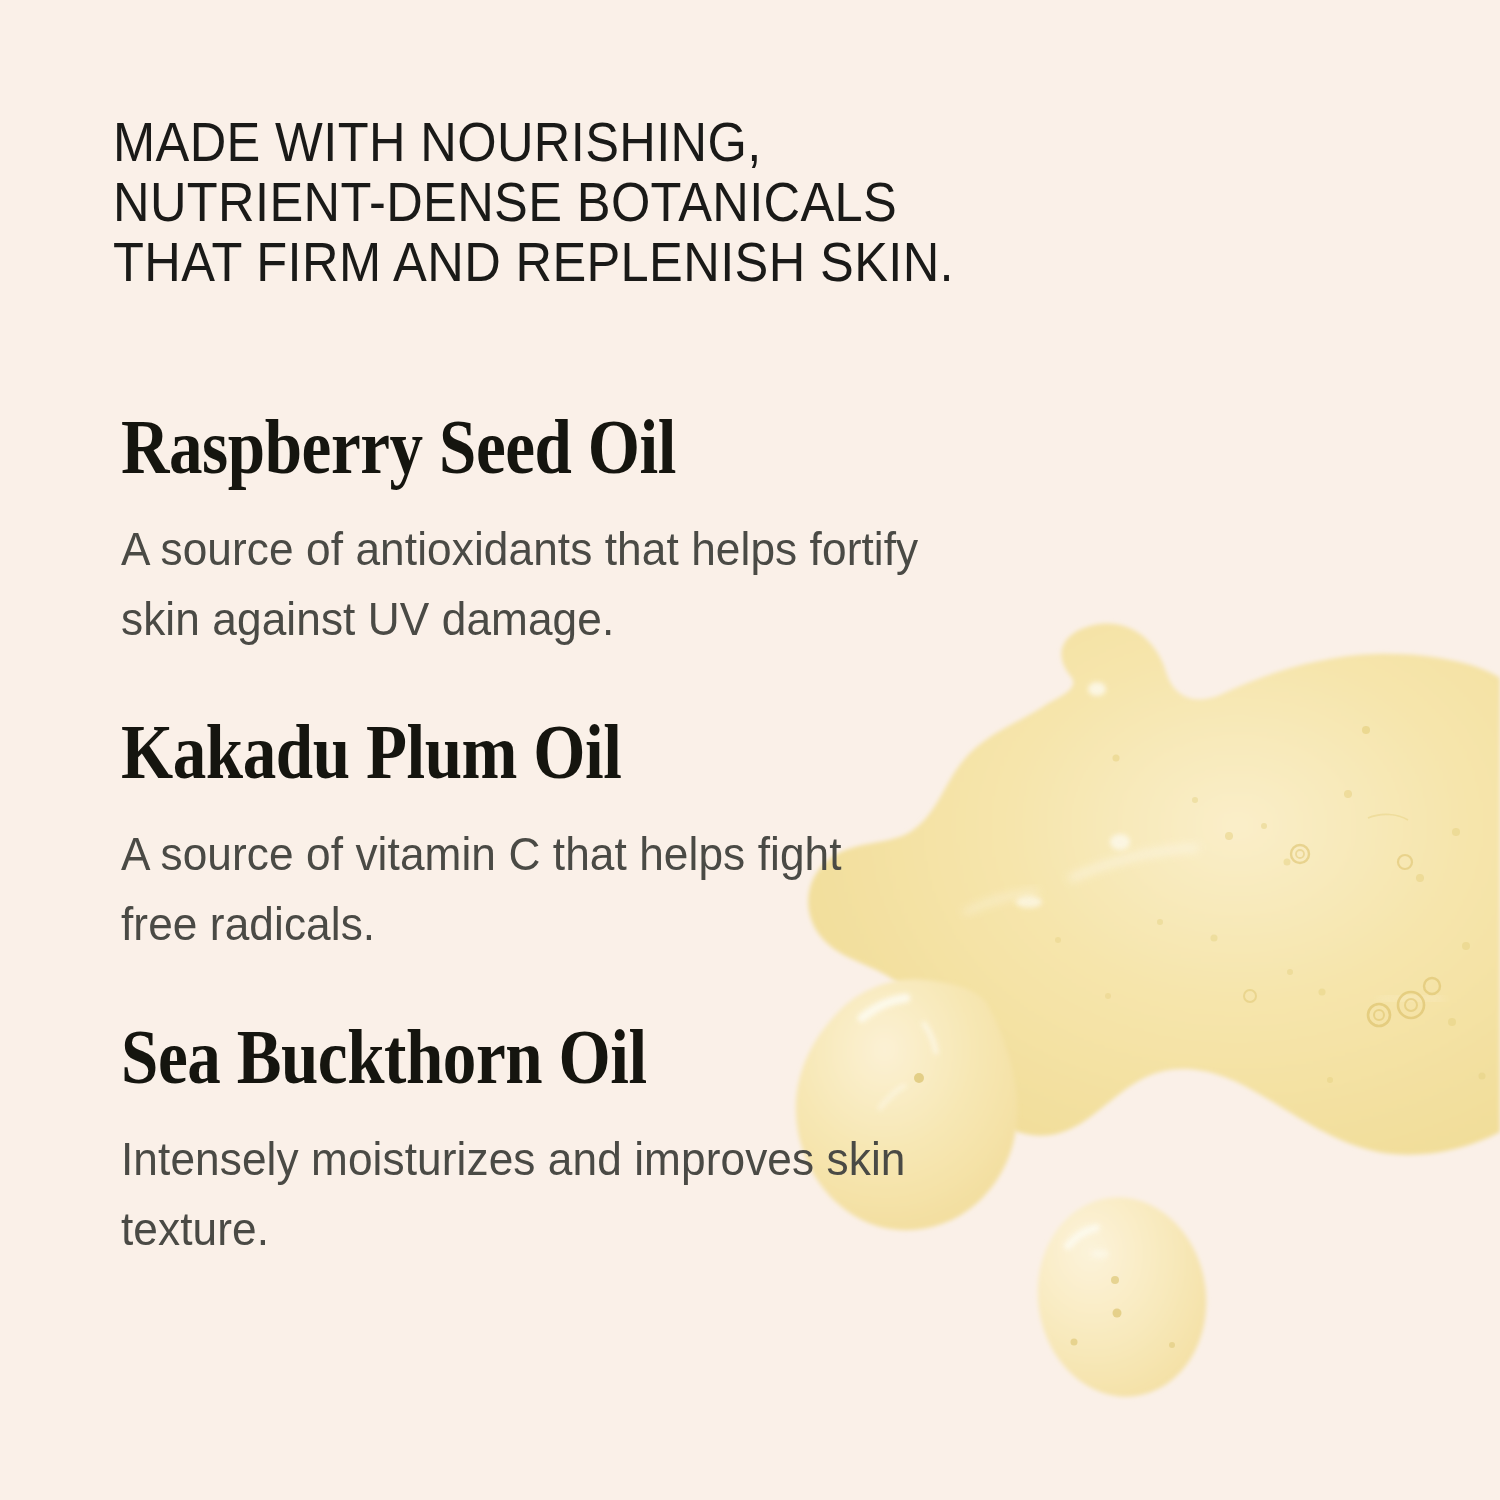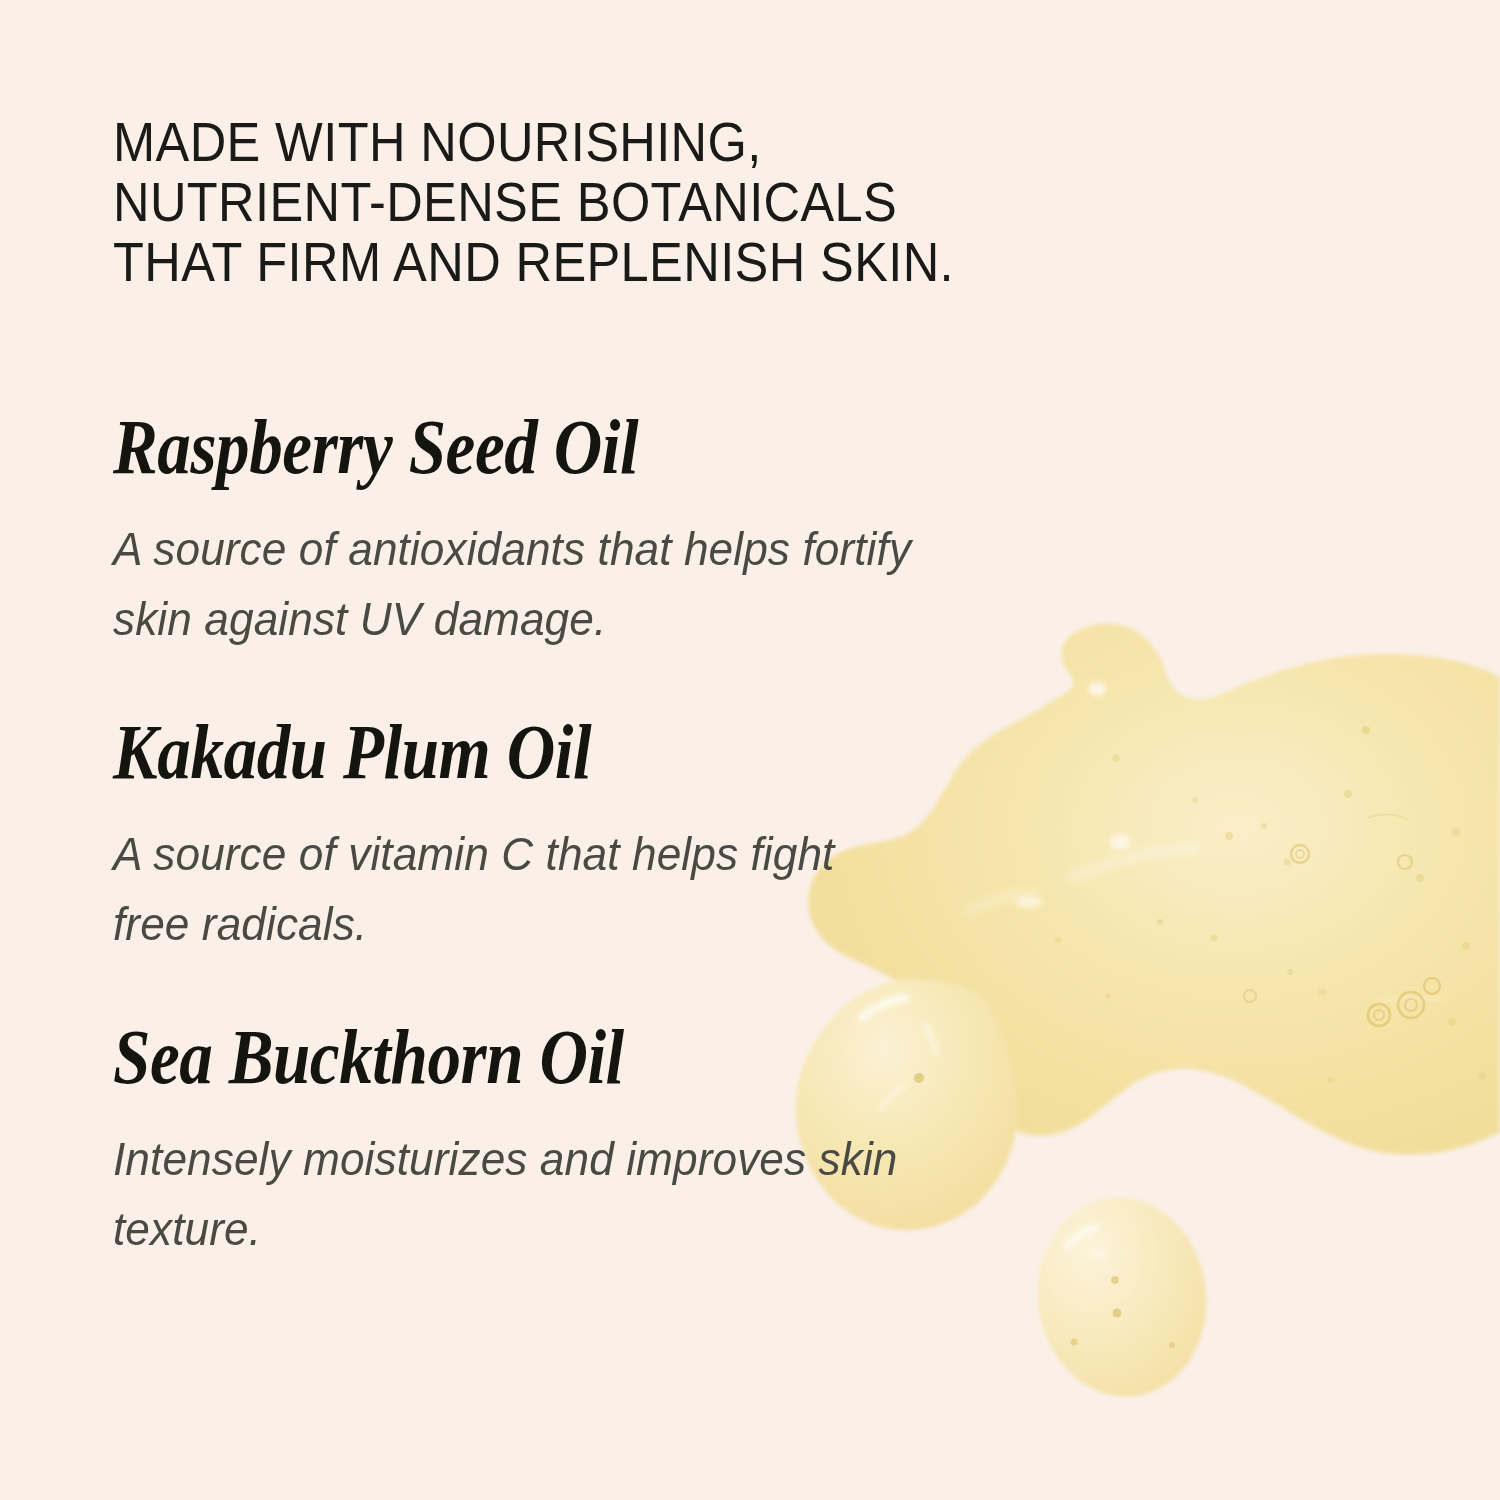--- a/index.html
+++ b/index.html
@@ -53,23 +53,22 @@
     line-height: 60px;
     letter-spacing: 0.4px;
     color: #1a1a18;
     text-transform: uppercase;
     transform: scaleX(0.92);
     transform-origin: left top;
   }
 
   .ingredient {
     position: absolute;
-    left: 0;
+    left: 8px;
     width: 900px;
-    font-style: italic;
   }
   .ingredient.i0 { top: 404px; }
   .ingredient.i1 { top: 709px; }
   .ingredient.i2 { top: 1014px; }
 
   .ing-name {
     margin: 0;
     font-family: "Liberation Serif", "DejaVu Serif", serif;
     font-weight: 700;
     font-size: 78px;

